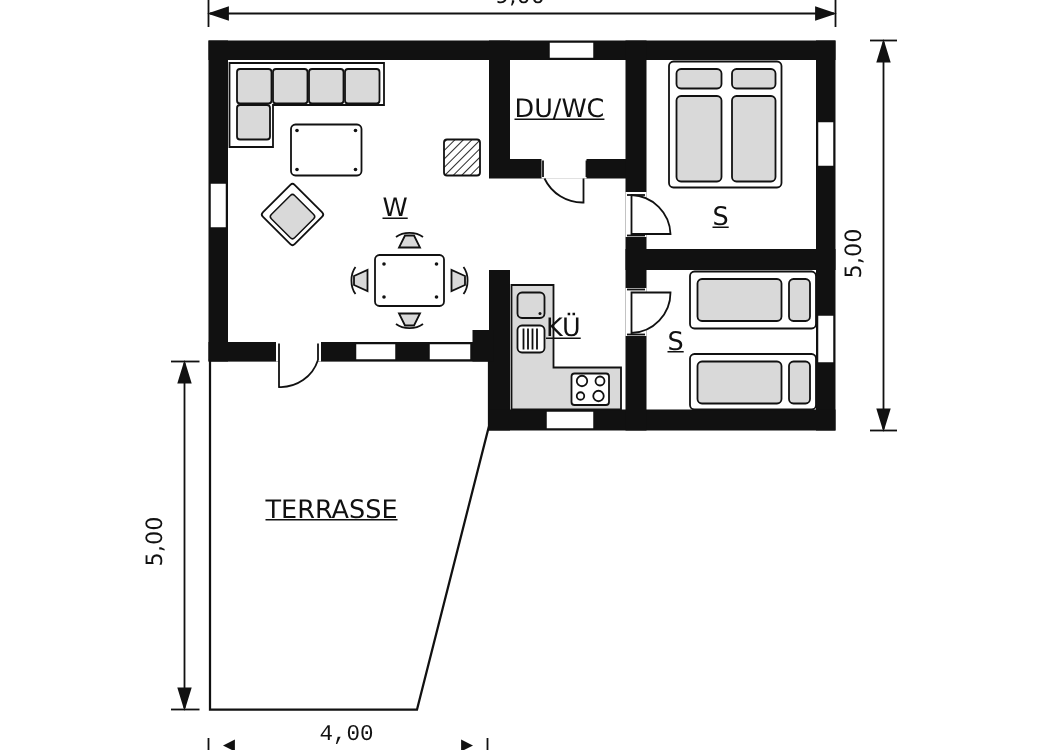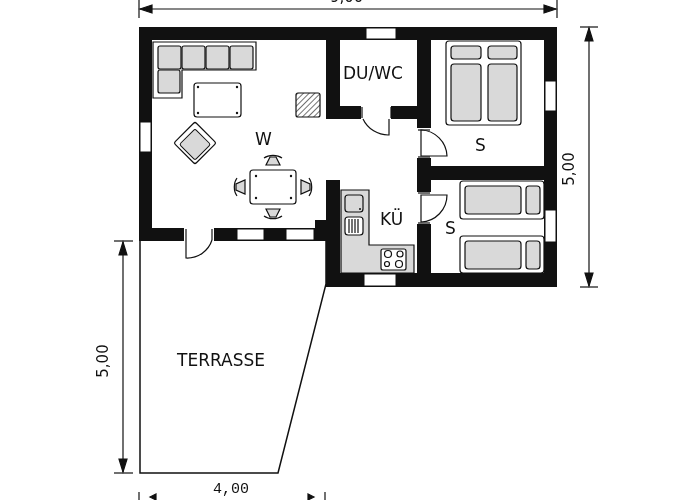--- a/index.html
+++ b/index.html
@@ -1,19 +1,19 @@
 <!DOCTYPE html>
 <html><head>
 <meta charset="utf-8">
 <style>
   html, body { margin: 0; padding: 0; background: #ffffff; }
   body { width: 700px; height: 500px; position: relative; overflow: hidden; font-family: "DejaVu Sans", sans-serif; }
   svg { position: absolute; left: 0; top: 0; }
   .label { position: absolute; color: #111; font-family: "DejaVu Sans", sans-serif; white-space: nowrap; }
-  .room-label { font-size: 17px; }
+  .room-label { font-size: 17px; text-decoration: underline; }
   .dim-label { font-size: 15px; }
   .vert { transform: rotate(-90deg); transform-origin: center center; }
 </style>
 </head>
 <body>
 
 <svg width="700" height="500" viewBox="0 0 700 500">
 
   <g stroke="#111" stroke-width="1.2" fill="#111">
     <line x1="139" y1="0" x2="139" y2="18"></line>
@@ -184,21 +184,21 @@
   </g>
   <g stroke="#111" stroke-width="1.2">
     <rect x="460" y="236" width="84" height="37" rx="3" fill="#fff"></rect>
     <rect x="465" y="241" width="56" height="28" rx="3" fill="#d9d9d9"></rect>
     <rect x="526" y="241" width="14" height="28" rx="3" fill="#d9d9d9"></rect>
   </g>
 </svg>
 
 <div class="label room-label" style="left:255px; top:129px;">W</div>
 <div class="label room-label" style="left:343px; top:63px;">DU/WC</div>
-<div class="label room-label" style="left:380px; top:209px;">KÜ</div>
+<div class="label room-label" style="left:364px; top:209px;">KÜ</div>
 <div class="label room-label" style="left:475px; top:135px;">S</div>
 <div class="label room-label" style="left:445px; top:218px;">S</div>
-<div class="label room-label" style="left:177px; top:330px;margin-top:20px;">TERRASSE</div>
+<div class="label room-label" style="left:177px; top:330px;">TERRASSE</div>
 
 <div class="label dim-label" style="left:330px; top:-12px;">9,00</div>
 <div class="label dim-label vert" style="left:552px; top:160px;">5,00</div>
 <div class="label dim-label vert" style="left:86px; top:352px;">5,00</div>
 <div class="label dim-label" style="left:213px; top:481px;font-family:Liberation Mono, monospace;">4,00</div>
 
 </body></html>

